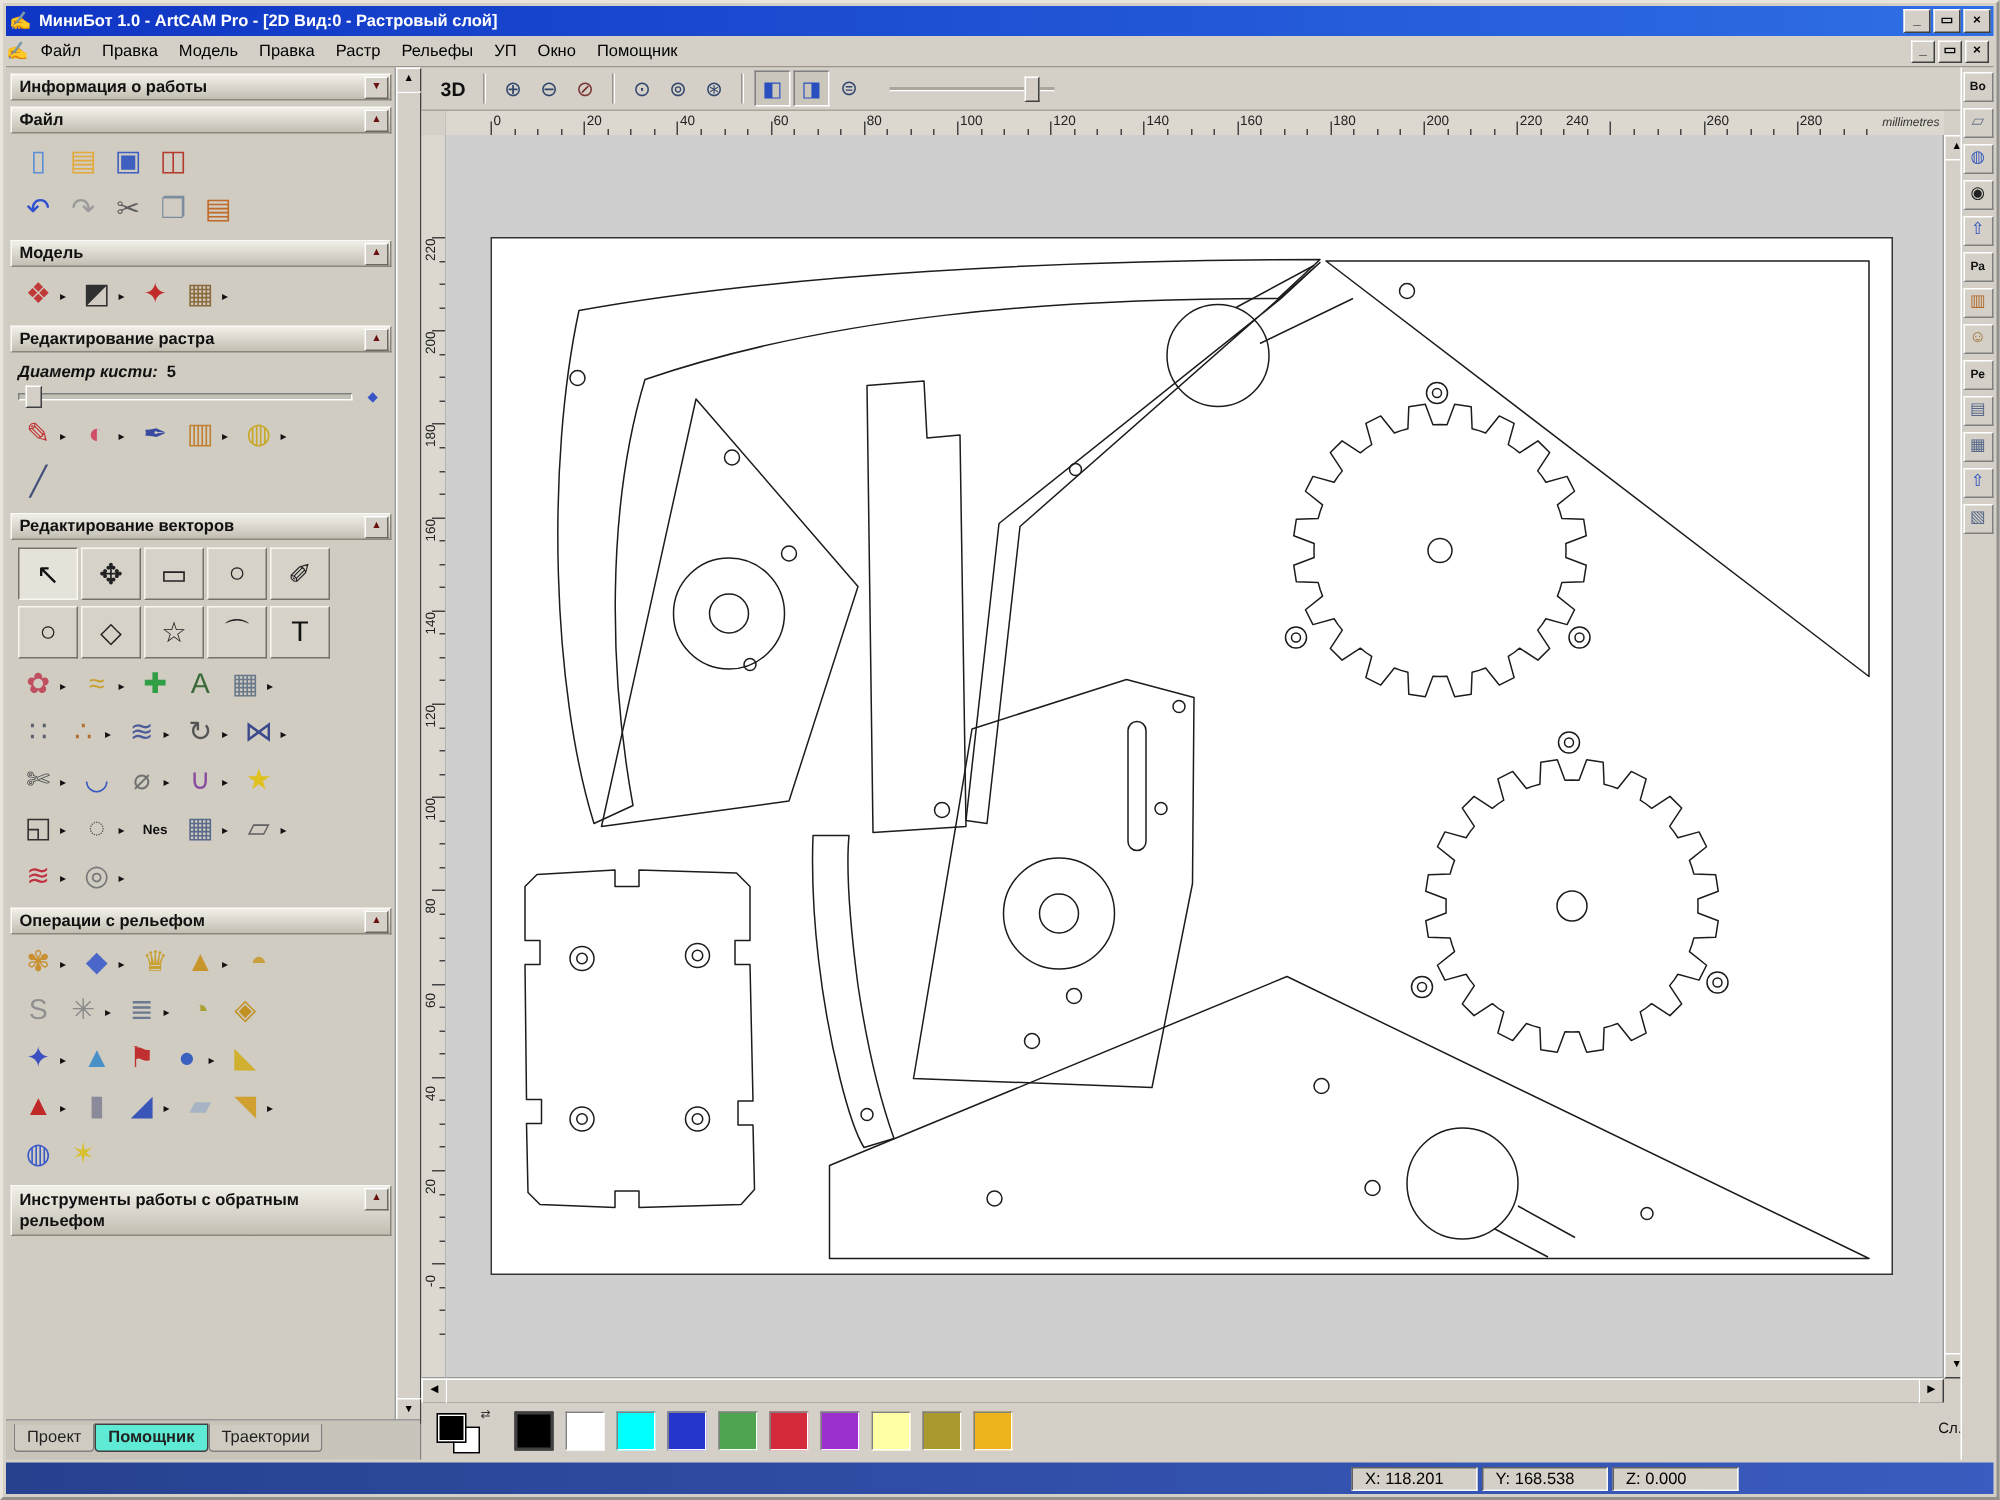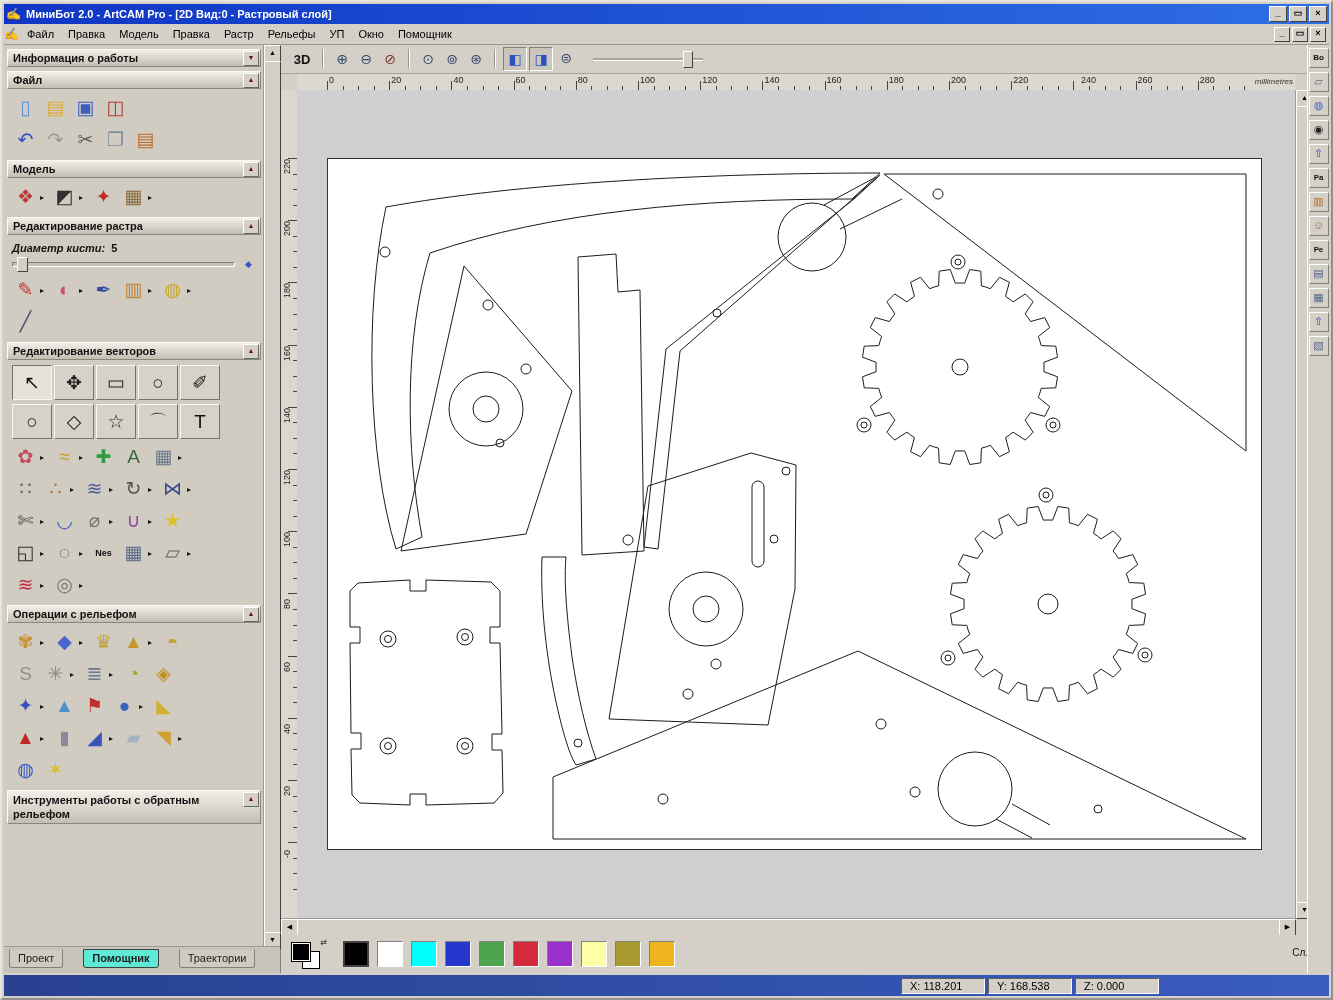--- a/index.html
+++ b/index.html
@@ -29,21 +29,21 @@
   .brush-row{display:flex;align-items:center;padding:4px 8px 2px 8px;font-size:11px;font-weight:bold;font-style:italic;color:#111}
   .brush-row .val{margin-left:6px;font-style:normal}
   .bslider{position:relative;height:16px;margin:0 12px 2px 8px;display:flex;align-items:center}
   .bgroove{flex:1;height:3px;border:1px solid;border-color:#808080 #fff #fff #808080;background:#c4c0b6;position:relative}
   .bhandle{position:absolute;left:4px;top:-6px;width:9px;height:13px;background:#d4d0c8;border:1px solid;border-color:#fff #404040 #404040 #fff;cursor:pointer}
   .bdiamond{margin-left:10px;color:#3a55c8;font-size:9px;cursor:pointer}
   .sb-scroll{position:absolute;right:0;top:0;width:16px;bottom:24px;background:#e8e4dc;border-left:1px solid #999}
   .sb-btn{position:absolute;left:0;width:15px;height:15px;background:#d4d0c8;border:1px solid;border-color:#fff #404040 #404040 #fff;font-size:7px;line-height:13px;text-align:center;cursor:pointer}
   .sb-thumb{position:absolute;left:0;top:16px;bottom:16px;width:15px;background:#d4d0c8;border:1px solid;border-color:#fff #404040 #404040 #fff}
   .tabs{position:absolute;left:0;right:0;bottom:0;height:24px;background:#c8c4ba;border-top:1px solid #999;display:flex;align-items:flex-start;padding:2px 0 0 5px}
-  .tab{font-size:11px;padding:2px 8px 3px 8px;background:#cfcbc1;border:1px solid #808080;border-top:1px solid #c8c4ba;border-radius:0 0 3px 3px;margin-right:20px;cursor:pointer;color:#222}
+  .tab{font-size:11px;padding:2px 8px 3px 8px;background:#cfcbc1;border:1px solid #808080;border-top:1px solid #c8c4ba;border-radius:0 0 3px 3px;margin-right:0;cursor:pointer;color:#222}
   .tab.active{background:#5eead4;border-color:#404040;font-weight:bold}
   
   .main{position:absolute;left:279px;top:43px;width:1031px;bottom:25px;background:#d4d0c8}
   .vtb{position:absolute;left:0;top:0;right:0;height:28px;border-bottom:1px solid #a8a49a;display:flex;align-items:center;padding-left:8px;gap:2px}
   .tbtn{width:22px;height:22px;display:flex;align-items:center;justify-content:center;font-size:14px;cursor:pointer}
   .tbtn3d{width:26px;height:22px;font-size:13px;font-weight:bold;display:flex;align-items:center;justify-content:center;cursor:pointer;color:#111}
   .tbtn.pressed{border:1px solid;border-color:#808080 #fff #fff #808080;background:#cac6bc}
   .sep{width:0;height:20px;border-left:1px solid #9a968e;border-right:1px solid #fff;margin:0 5px}
   .zslider{position:relative;width:110px;height:18px;margin-left:14px}
   .zgroove{position:absolute;left:0;right:0;top:8px;height:2px;background:#aaa69c;border-bottom:1px solid #fff}
@@ -80,21 +80,21 @@
   
   .dock{position:absolute;right:2px;top:43px;width:21px;bottom:25px;background:#d4d0c8;border-left:1px solid #fff;display:flex;flex-direction:column;align-items:center;padding-top:3px;gap:4px}
   .dock .ic{width:18px;height:18px;border:1px solid;border-color:#fff #808080 #808080 #fff;font-size:11px;line-height:17px;background:#d4d0c8}
   .dock .ic.txt{font-size:8px;font-weight:bold}
 </style>
 </head>
 <body>
 
 <div class="titlebar">
   <span class="app-icon">✍</span>
-  <span class="title">МиниБот 2.0 - ArtCAM Pro - [2D Вид:0 - Растровый слой]</span>
+  <span class="title">МиниБот 1.0 - ArtCAM Pro - [2D Вид:0 - Растровый слой]</span>
   <span class="wbtn">_</span>
   <span class="wbtn">▭</span>
   <span class="wbtn">×</span>
 </div>
 
 <div class="menubar">
   <span class="app-icon" style="color:#334a9a">✍</span>
   <span id="menuitems" style="display:flex">
       <span class="menu-item">Файл</span>
       <span class="menu-item">Правка</span>
@@ -400,21 +400,21 @@
       <div class="hlab" style="left: 654px;">200</div>
       <div class="htick minor" style="left: 667.55px;"></div>
       <div class="htick minor" style="left: 683.1px;"></div>
       <div class="htick minor" style="left: 698.65px;"></div>
       <div class="htick" style="left: 714.2px;"></div>
       <div class="hlab" style="left: 716.2px;">220</div>
       <div class="htick minor" style="left: 729.75px;"></div>
       <div class="htick minor" style="left: 745.3px;"></div>
       <div class="htick minor" style="left: 760.85px;"></div>
       <div class="htick" style="left: 776.4px;"></div>
-      <div class="hlab" style="left: 784px;">240</div>
+      <div class="hlab" style="left: 747px;">240</div>
       <div class="htick minor" style="left: 791.95px;"></div>
       <div class="htick minor" style="left: 807.5px;"></div>
       <div class="htick minor" style="left: 823.05px;"></div>
       <div class="htick" style="left: 838.6px;"></div>
       <div class="hlab" style="left: 840.6px;">260</div>
       <div class="htick minor" style="left: 854.15px;"></div>
       <div class="htick minor" style="left: 869.7px;"></div>
       <div class="htick minor" style="left: 885.25px;"></div>
       <div class="htick" style="left: 900.8px;"></div>
       <div class="hlab" style="left: 902.8px;">280</div>

